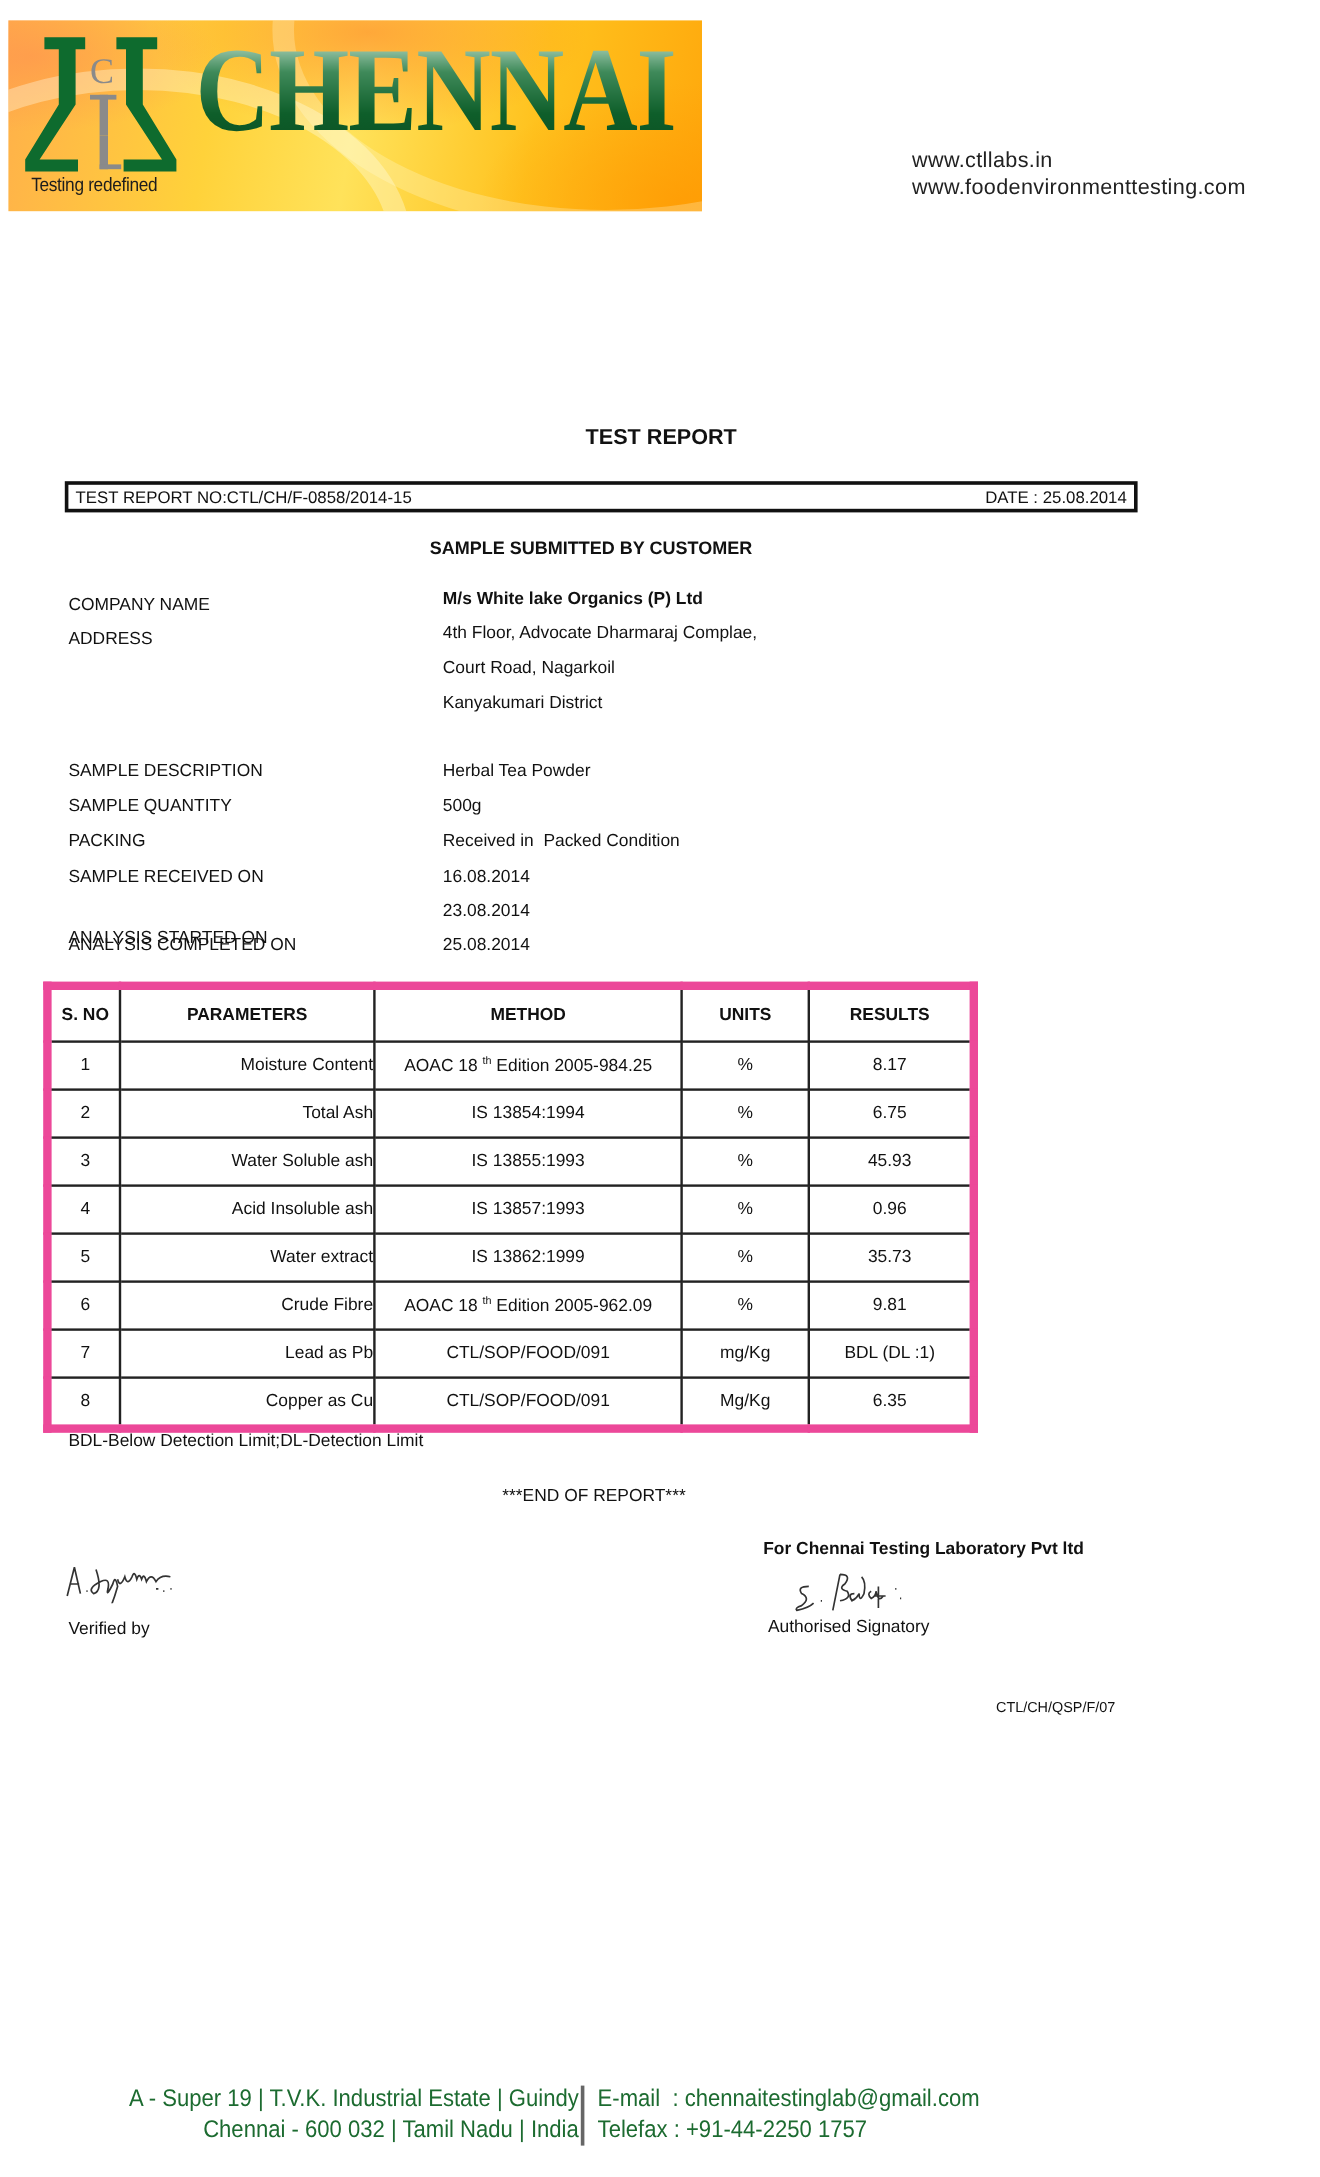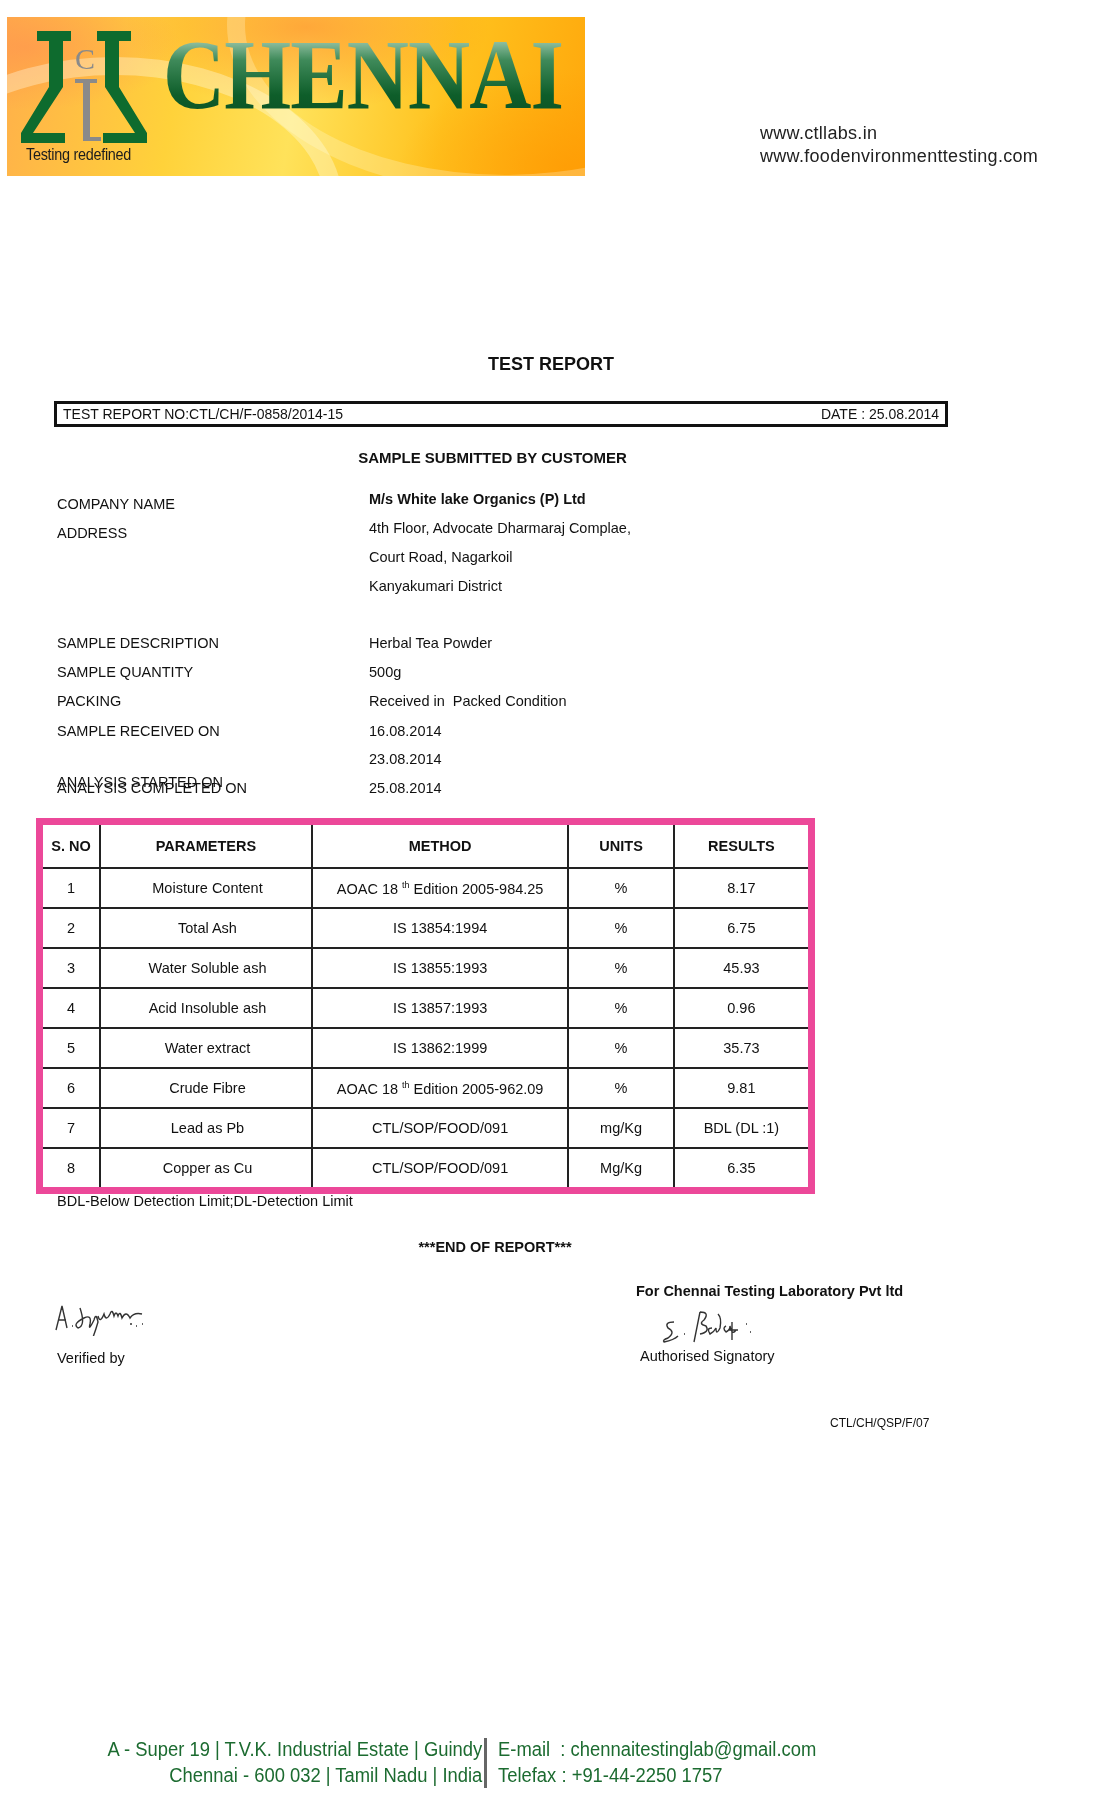--- a/index.html
+++ b/index.html
@@ -41,25 +41,25 @@
   .info-label { position:absolute; left:57px; font-size:14.5px; }
   .info-value { position:absolute; left:369px; font-size:14.5px; }
   .bold { font-weight:bold; }
 
   
   #results { position:absolute; left:36px; top:818px; width:779px; border-collapse:collapse;
              border:7px solid #ec4899; font-size:14.5px; }
   #results th, #results td { border:2px solid #222; padding:0; }
   #results th { height:42px; font-weight:bold; text-align:center; }
   #results td { height:38px; text-align:center; }
-  #results td.param { text-align:center; padding-left:3px; }
+  #results td.param { text-align:right; padding-left:3px; }
   sup { font-size:9px; }
   #note { left:57px; top:1193px; font-size:14.5px; }
 
-  #end { left:0; width:990px; top:1239px; text-align:center; font-weight:bold; font-size:14.5px; }
+  #end { left:0; width:990px; top:1239px; text-align:center; font-weight:normal; font-size:14.5px; }
 
   #for-company { left:636px; top:1283px; font-weight:bold; font-size:14.5px; }
   #verified { left:57px; top:1350px; font-size:14.5px; }
   #authorised { left:640px; top:1348px; font-size:14.5px; }
   #form-code { left:830px; top:1416px; font-size:12px; }
 
   
   #footer { left:0; top:1736px; width:1100px; color:#1c6b30; font-size:20px; line-height:26px;
             font-family:"Liberation Sans", sans-serif; }
   #footer-left { position:absolute; right:618px; top:0; text-align:right; white-space:nowrap;

